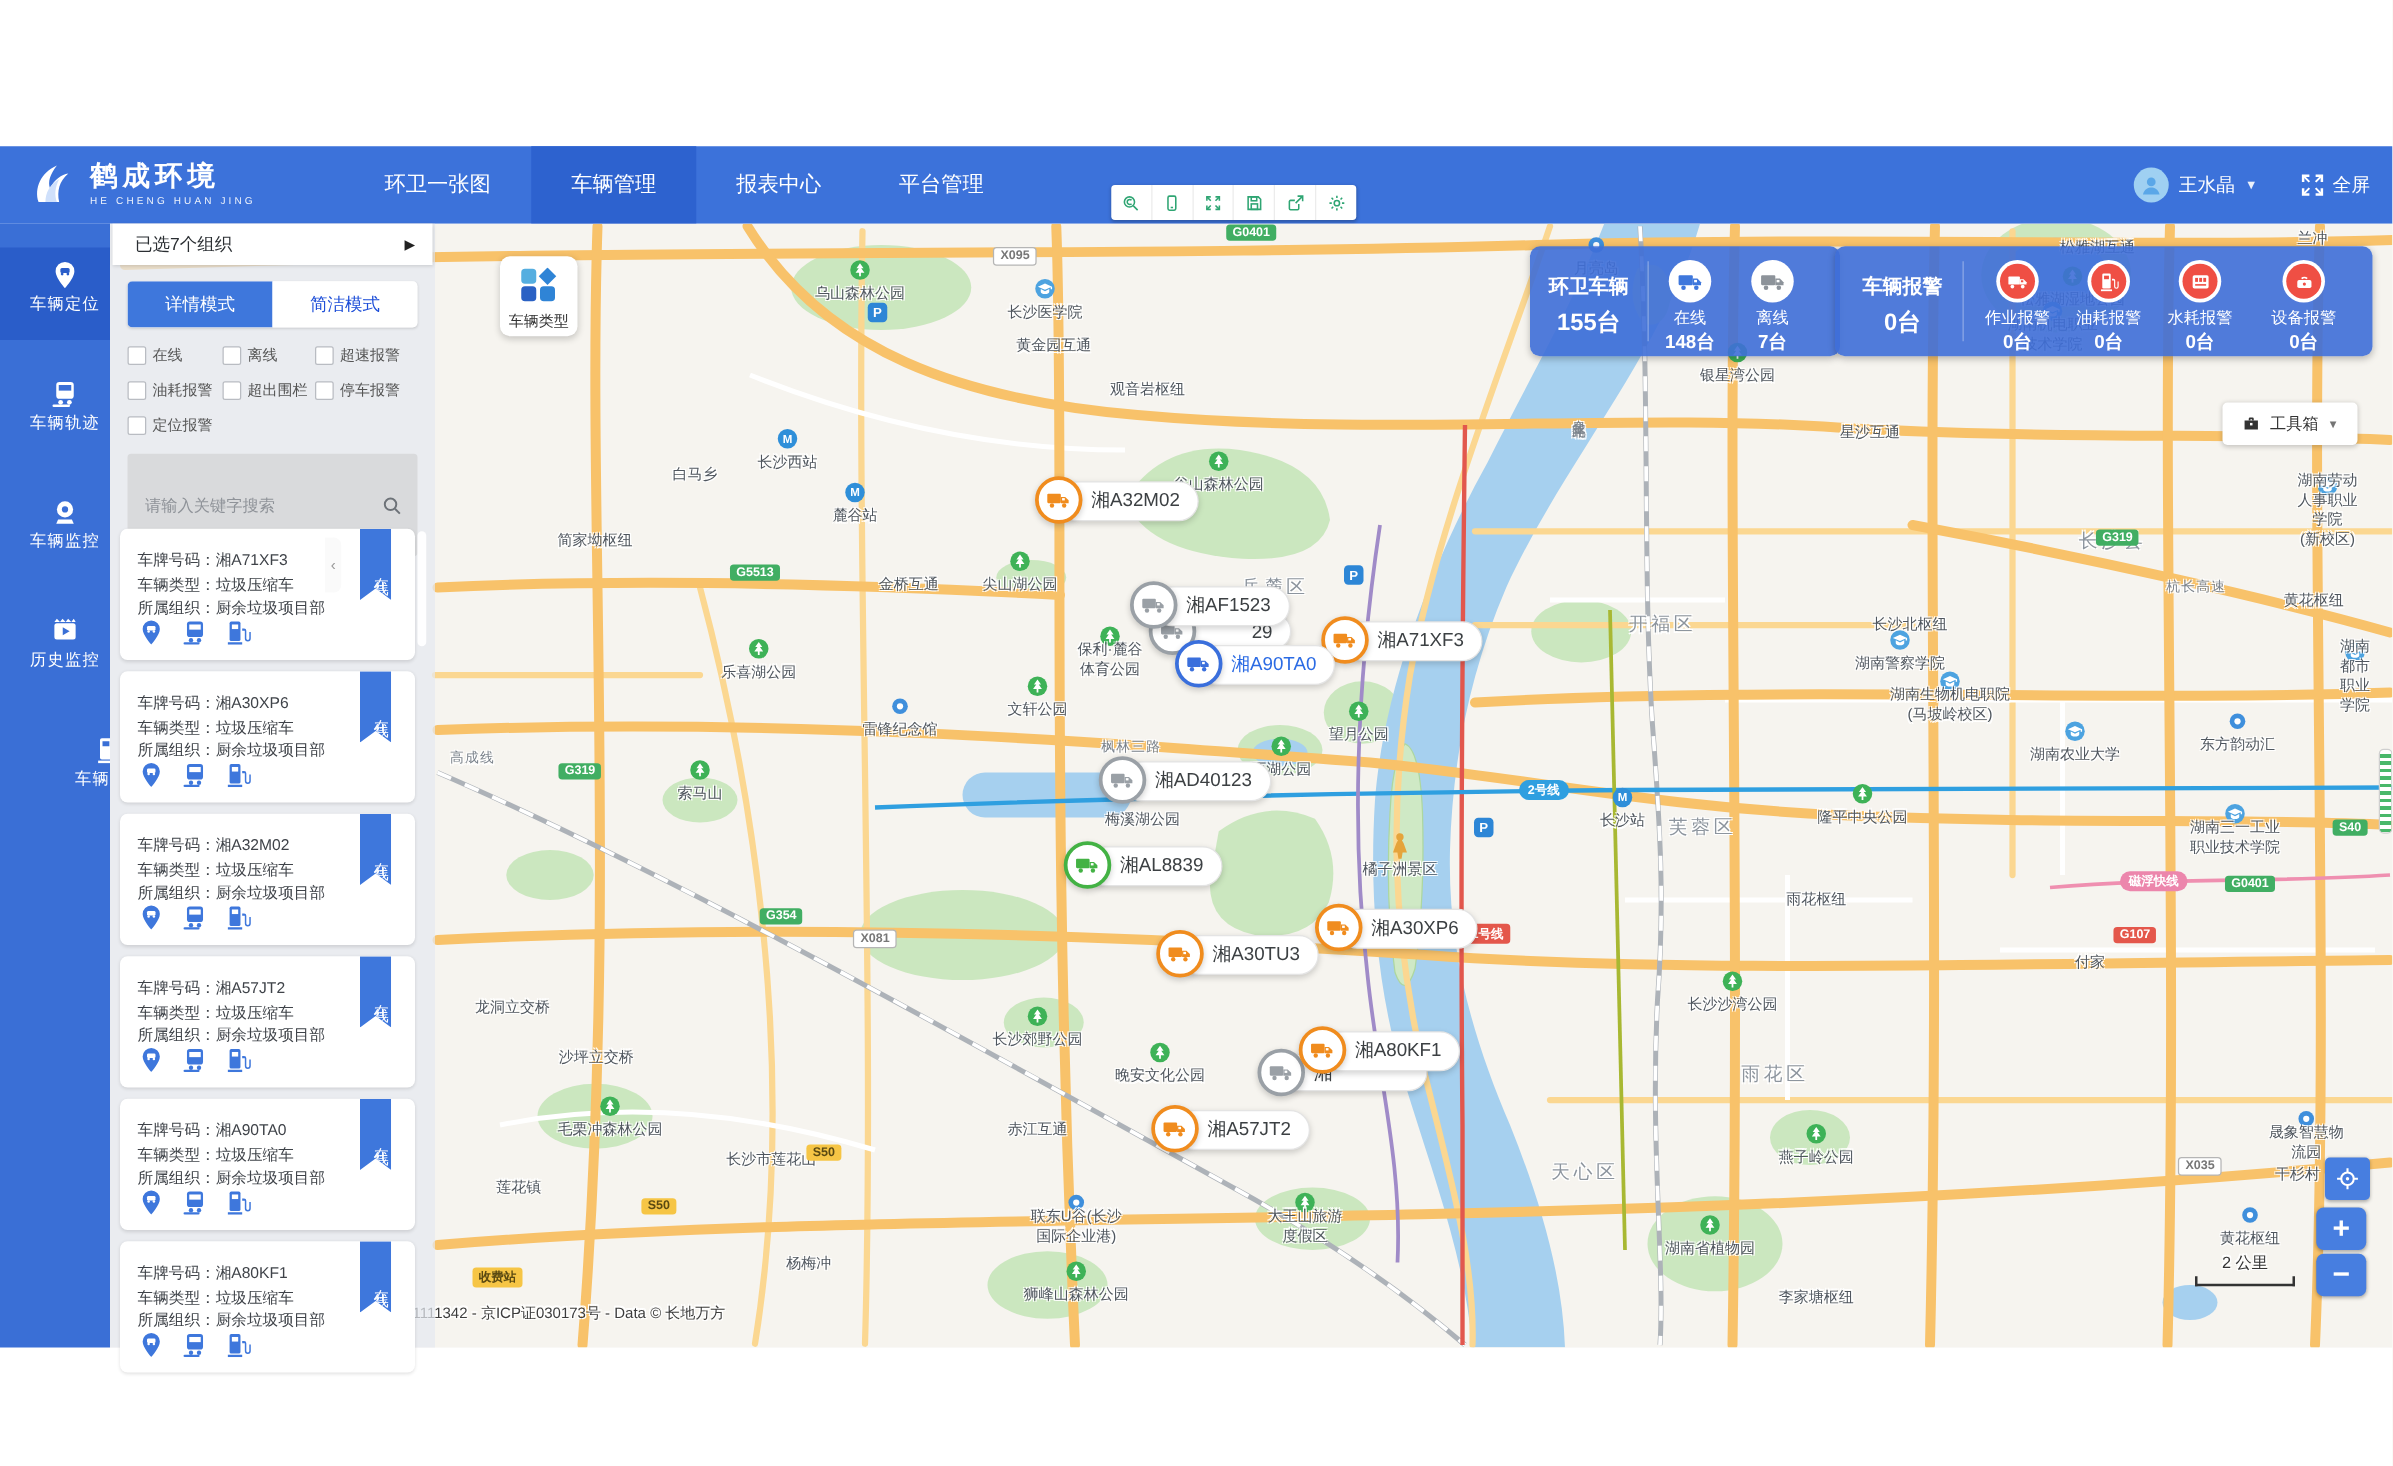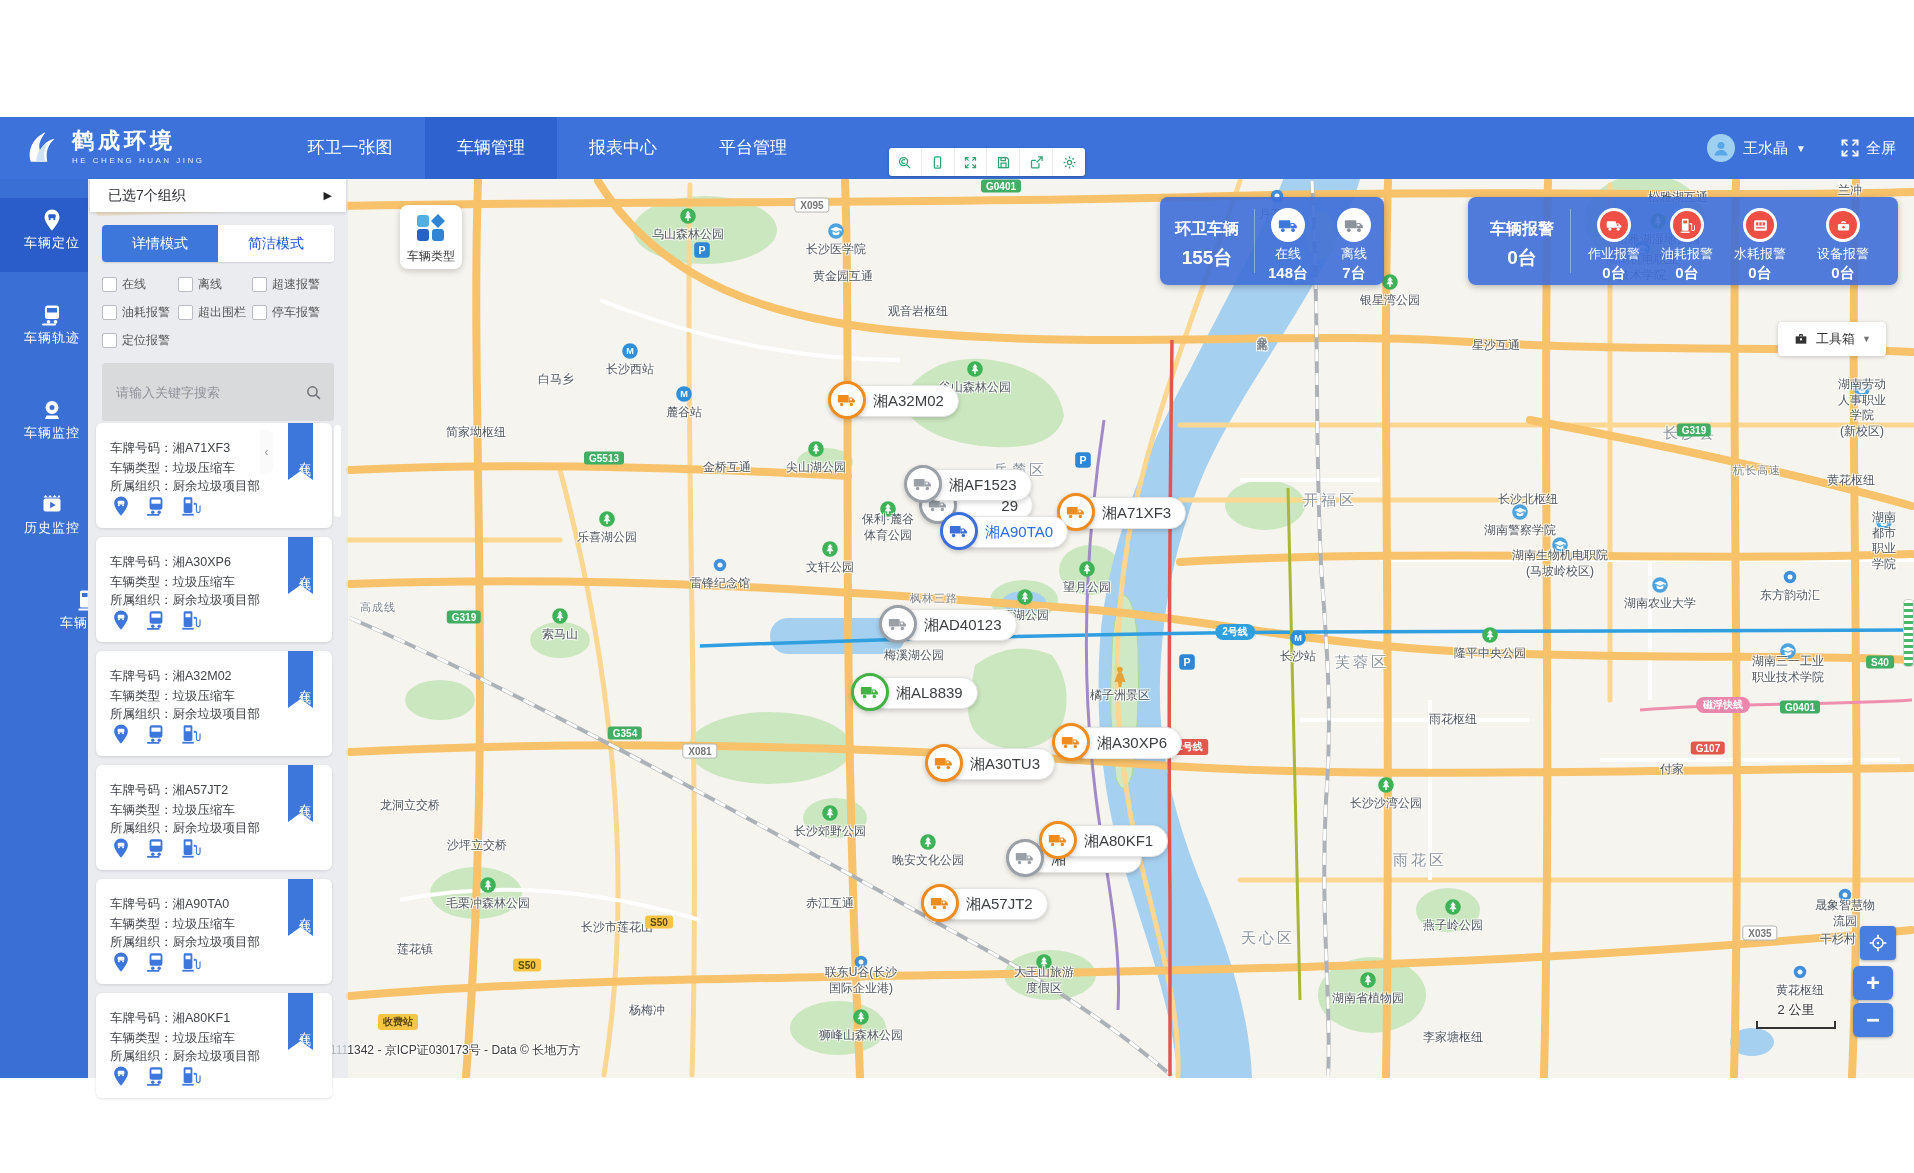--- a/index.html
+++ b/index.html
@@ -39,21 +39,21 @@
               display:flex;align-items:center;justify-content:space-between;padding:0 14px 0 18px;box-sizing:border-box;cursor:pointer;}
   .org-header .t{font-size:14px;color:#2b2f33;}
   .org-header .arr{font-size:11px;color:#222;}
   .filter-card{position:absolute;left:14px;top:46px;width:232px;}
   .tabs{display:flex;height:37px;border-radius:4px;overflow:hidden;background:#fff;box-shadow:0 1px 2px rgba(0,0,0,.12);}
   .tab{flex:1;display:flex;align-items:center;justify-content:center;font-size:14px;color:#1d4ed8;cursor:pointer;background:#fff;}
   .tab.active{background:#3e77dc;color:#fff;}
   .filters{margin-top:14px;display:grid;grid-template-columns:76px 74px 82px;row-gap:11px;}
   .cb{display:flex;align-items:center;font-size:12px;color:#555;cursor:pointer;white-space:nowrap;}
   .cb .box{width:13px;height:13px;background:#fff;border:1px solid #b9bcc2;border-radius:2px;margin-right:5px;flex:none;}
-  .searchbox{margin-top:14px;height:50px;background:#d9dadc;border-radius:3px;display:flex;align-items:center;padding:4px 12px;}
+  .searchbox{margin-top:14px;height:50px;background:#d9dadc;border-radius:3px;display:flex;align-items:center;padding:16px 12px;}
   .searchbox input{flex:1;border:none;background:transparent;outline:none;font-size:13px;color:#555;
                    font-family:"Liberation Sans","DejaVu Sans",sans-serif;}
   .searchbox input::placeholder{color:#8f9399;}
   .searchbox svg{width:17px;height:17px;color:#6d7278;}
   
   .vlist{position:absolute;left:8px;top:244px;width:236px;}
   .vcard{position:relative;background:#fff;border-radius:6px;height:105px;margin-bottom:9px;box-shadow:0 1px 3px rgba(0,0,0,.12);}
   .vrow{position:absolute;left:14px;font-size:12.5px;color:#3f4349;white-space:nowrap;}
   .vicons{position:absolute;left:14px;top:72px;display:flex;gap:13px;color:#3e77dc;--hole:#fff;}
   .vicons span{cursor:pointer;}
@@ -518,21 +518,21 @@
         </svg>
       </span>
       <div class="lbl" style="left: 742px; top: 389px;">文轩公园</div>
       <span class="poi" style="left: 632px; top: 386px;">
         <svg width="15" height="15" viewBox="0 0 24 24">
           <circle cx="12" cy="12" r="10" fill="#3f8fdc"></circle>
           <circle cx="12" cy="12" r="4" fill="#fff"></circle>
         </svg>
       </span>
       <div class="lbl" style="left: 632px; top: 405px;">雷锋纪念馆</div>
-      <div class="lbl road" style="left: 846px; top: 419px;">枫林三路</div>
+      <div class="lbl road" style="left: 817px; top: 419px;">枫林三路</div>
       <div class="lbl road" style="left: 290px; top: 428px;">高成线</div>
       <span class="poi" style="left: 472px; top: 437px;">
         <svg width="17" height="17" viewBox="0 0 24 24">
           <circle cx="12" cy="12" r="11" fill="#3eb257"></circle>
           <path d="M12 4.5l4 5.5h-2.6l3.6 5h-4v4h-2v-4H7l3.6-5H8z" fill="#fff"></path>
         </svg>
       </span>
       <div class="lbl" style="left: 472px; top: 456px;">索马山</div>
       <span class="poi" style="left: 800px; top: 330px;">
         <svg width="17" height="17" viewBox="0 0 24 24">
@@ -822,21 +822,21 @@
   <div class="type-card">
     <svg class="grid" viewBox="0 0 30 28">
       <rect x="1" y="1" width="12" height="12" rx="3" fill="#55aee0"></rect>
       <path d="M22 0 L29 7 L22 14 L15 7 Z" fill="#2f84d6"></path>
       <rect x="1" y="15" width="12" height="12" rx="3" fill="#2a61c4"></rect>
       <rect x="16" y="15" width="12" height="12" rx="3" fill="#2f84d6"></rect>
     </svg>
     <div class="tlabel">车辆类型</div>
   </div>
 
-  <div class="statpanel" id="fleetpanel" style="left:1072px;width:224px;">
+  <div class="statpanel" id="fleetpanel" style="left:1136px;width:224px;padding-left:24px;">
     <div class="block-title" style="left:47px;top:22px;">环卫车辆</div>
     <div class="block-count" style="left:47px;top:48px;">155台</div>
     <div class="divider" style="left:94px;"></div>
   <div class="stat-item" style="left: 128px; top: 11px;">
         <div class="stat-ico" style="color: rgb(62, 119, 220); --hole: #fff;">
           <svg viewBox="0 0 24 24" fill="currentColor">
             <rect x="1" y="6" width="13" height="9" rx="1"></rect>
             <path d="M14 9h4.2L21.5 12.3V15h-7.5z"></path>
             <circle cx="5.5" cy="17.3" r="2.1"></circle>
             <circle cx="17.2" cy="17.3" r="2.1"></circle>

